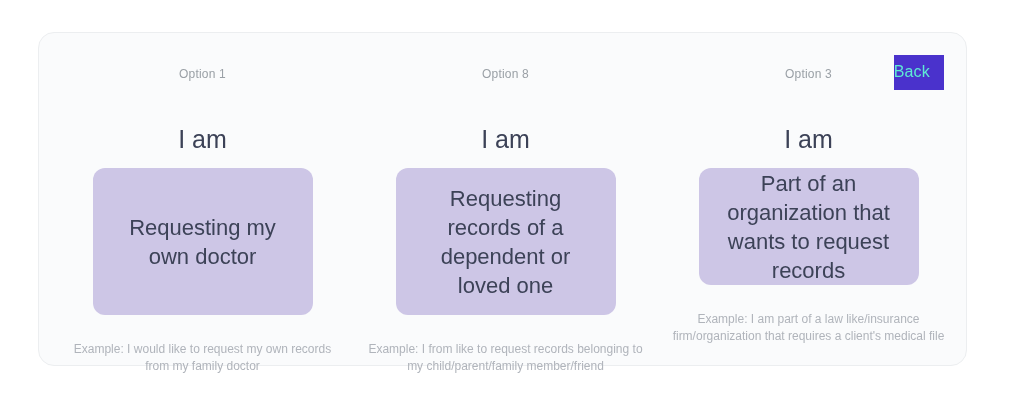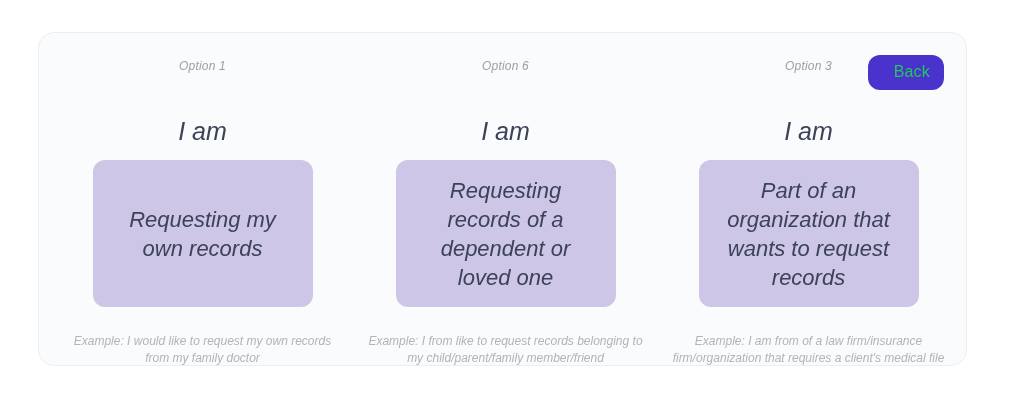--- a/index.html
+++ b/index.html
@@ -24,41 +24,40 @@
     background: #fafbfc;
     border: 1px solid #eceef0;
     border-radius: 16px;
   }
 
   .back-button {
     position: absolute;
     right: 22px;
     top: 22px;
     background: #4a32cc;
-    color: #22c55e;
+    color: #5eead4;
     font-size: 16px;
     line-height: 1;
-    padding: 9px 14px 10px 26px;
+    padding: 9px 14px 10px 0;
     border: none;
-    border-radius: 12px;
+    border-radius: 0;
     font-family: "Liberation Sans", sans-serif;
     cursor: pointer;
     letter-spacing: 0.2px;
   }
 
   .columns {
     position: absolute;
     left: 0;
-    top: 4px;
+    top: 12px;
     width: 100%;
     height: 100%;
     display: flex;
     flex-direction: row;
     align-items: flex-start;
-    font-style: italic;
   }
 
   .column {
     flex: 1 1 0;
     display: flex;
     flex-direction: column;
     align-items: center;
     padding-top: 22px;
   }
 
@@ -88,21 +87,21 @@
     text-align: center;
     display: flex;
     align-items: center;
     justify-content: center;
     padding: 14px 16px;
     cursor: pointer;
   }
 
   .col-1 .choice-card { height: 147px; }
   .col-2 .choice-card { height: 147px; }
-  .col-3 .choice-card { height: 147px; }
+  .col-3 .choice-card { height: 117px; }
 
   .example-text {
     margin-top: 26px;
     width: 276px;
     font-size: 12px;
     line-height: 17px;
     color: #b0b4bb;
     text-align: center;
   }
 
@@ -114,32 +113,32 @@
 
 <div class="panel">
 
   <button class="back-button">Back</button>
 
   <div class="columns">
 
     <div class="column col-1">
       <div class="option-label">Option 1</div>
       <div class="i-am">I am</div>
-      <div class="choice-card">Requesting my own records</div>
+      <div class="choice-card">Requesting my own doctor</div>
       <div class="example-text">Example: I would like to request my own records from my family doctor</div>
     </div>
 
     <div class="column col-2">
-      <div class="option-label">Option 6</div>
+      <div class="option-label">Option 8</div>
       <div class="i-am">I am</div>
       <div class="choice-card">Requesting records of a dependent or loved one</div>
       <div class="example-text">Example: I from like to request records belonging to my child/parent/family member/friend</div>
     </div>
 
     <div class="column col-3">
       <div class="option-label">Option 3</div>
       <div class="i-am">I am</div>
       <div class="choice-card">Part of an organization that wants to request records</div>
-      <div class="example-text">Example: I am from of a law firm/insurance firm/organization that requires a client's medical file</div>
+      <div class="example-text">Example: I am part of a law like/insurance firm/organization that requires a client's medical file</div>
     </div>
 
   </div>
 </div>
 
 </body></html>

